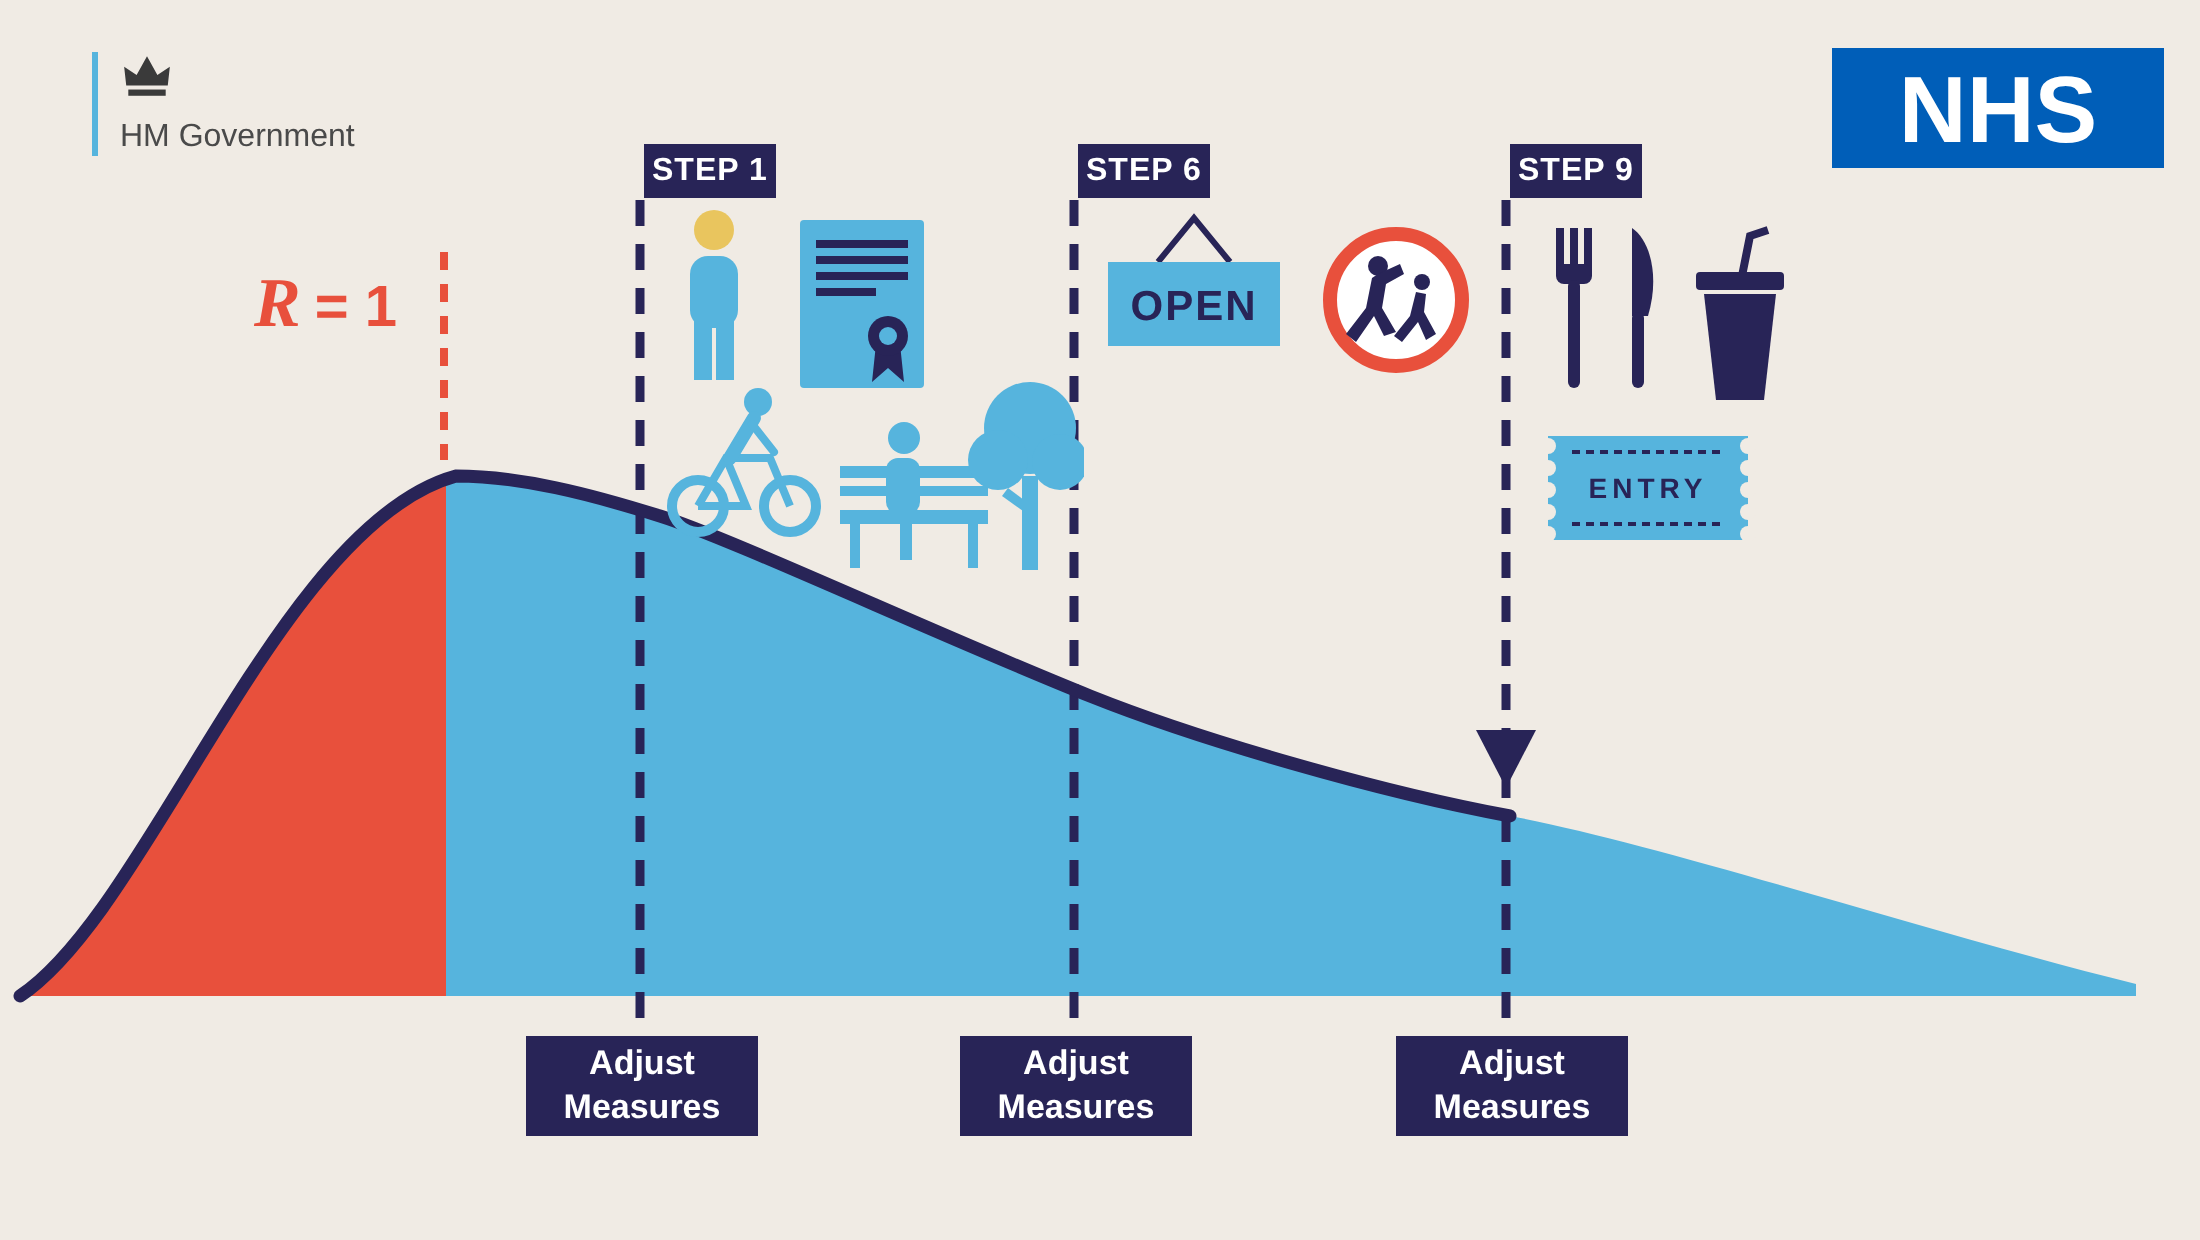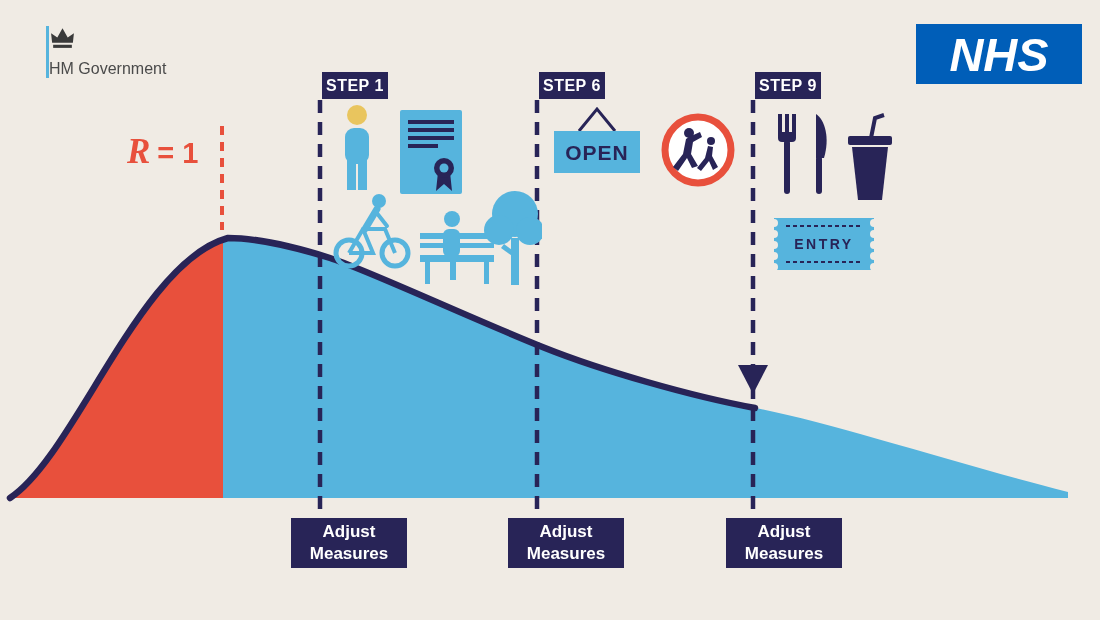--- a/index.html
+++ b/index.html
@@ -14,45 +14,45 @@
   html,body{margin:0;padding:0;}
   .canvas{
     position:relative;width:1100px;height:620px;
     background:var(--background);overflow:hidden;
     font-family:"Liberation Sans",sans-serif;
   }
   
   .curve-svg{position:absolute;left:0;top:0;width:1100px;height:620px;}
 
   
-  .hmgov{position:absolute;left:46px;top:26px;display:flex;}
+  .hmgov{position:absolute;left:46px;top:26px;display:flex;gap:11px;}
   .hmgov-bar{width:3px;height:52px;background:var(--blue);}
   .hmgov-body{display:flex;flex-direction:column;justify-content:space-between;height:52px;}
   .hmgov-text{font-size:16px;color:var(--text-gray);white-space:nowrap;}
 
   
   .nhs{position:absolute;left:916px;top:24px;width:166px;height:60px;
     background:var(--nhs-blue);display:flex;align-items:center;justify-content:center;}
-  .nhs span{color:#ffffff;font-weight:bold;font-style:italic;font-size:47px;line-height:1;}
+  .nhs span{color:#ffffff;font-weight:bold;font-size:47px;line-height:1;}
 
   
   .r-label{position:absolute;left:127px;top:132px;color:var(--red);display:flex;align-items:baseline;gap:7px;}
   .r-label .r{font-family:"Liberation Serif",serif;font-style:italic;font-weight:bold;font-size:35px;}
   .r-label .rest{font-weight:bold;font-size:29px;}
 
   
   .step-badge{position:absolute;top:72px;height:27px;background:var(--navy);
     color:#fff;font-weight:bold;font-size:16px;letter-spacing:.5px;
     display:flex;align-items:center;justify-content:center;padding:0 4px;}
   .s1{left:322px}.s2{left:539px}.s3{left:755px}
 
   
   .adjust-badge{position:absolute;top:518px;width:116px;height:50px;background:var(--navy);
     color:#fff;font-weight:bold;font-size:17px;line-height:22px;
-    display:flex;flex-direction:column;align-items:center;justify-content:center;text-align:center;margin-left:28px;}
+    display:flex;flex-direction:column;align-items:center;justify-content:center;text-align:center;}
   .a1{left:263px}.a2{left:480px}.a3{left:698px}
 
   
   .icons-step1{position:absolute;left:332px;top:102px;width:210px;height:185px;}
   .icons-step2{position:absolute;left:552px;top:106px;width:185px;height:86px;}
   .icons-step3{position:absolute;left:772px;top:112px;width:125px;height:165px;}
 
   
   .f-navy{fill:var(--navy);} .f-blue{fill:var(--blue);} .f-yellow{fill:var(--head-yellow);}
   .f-bg{fill:var(--background);} .t-navy{fill:var(--navy);}

